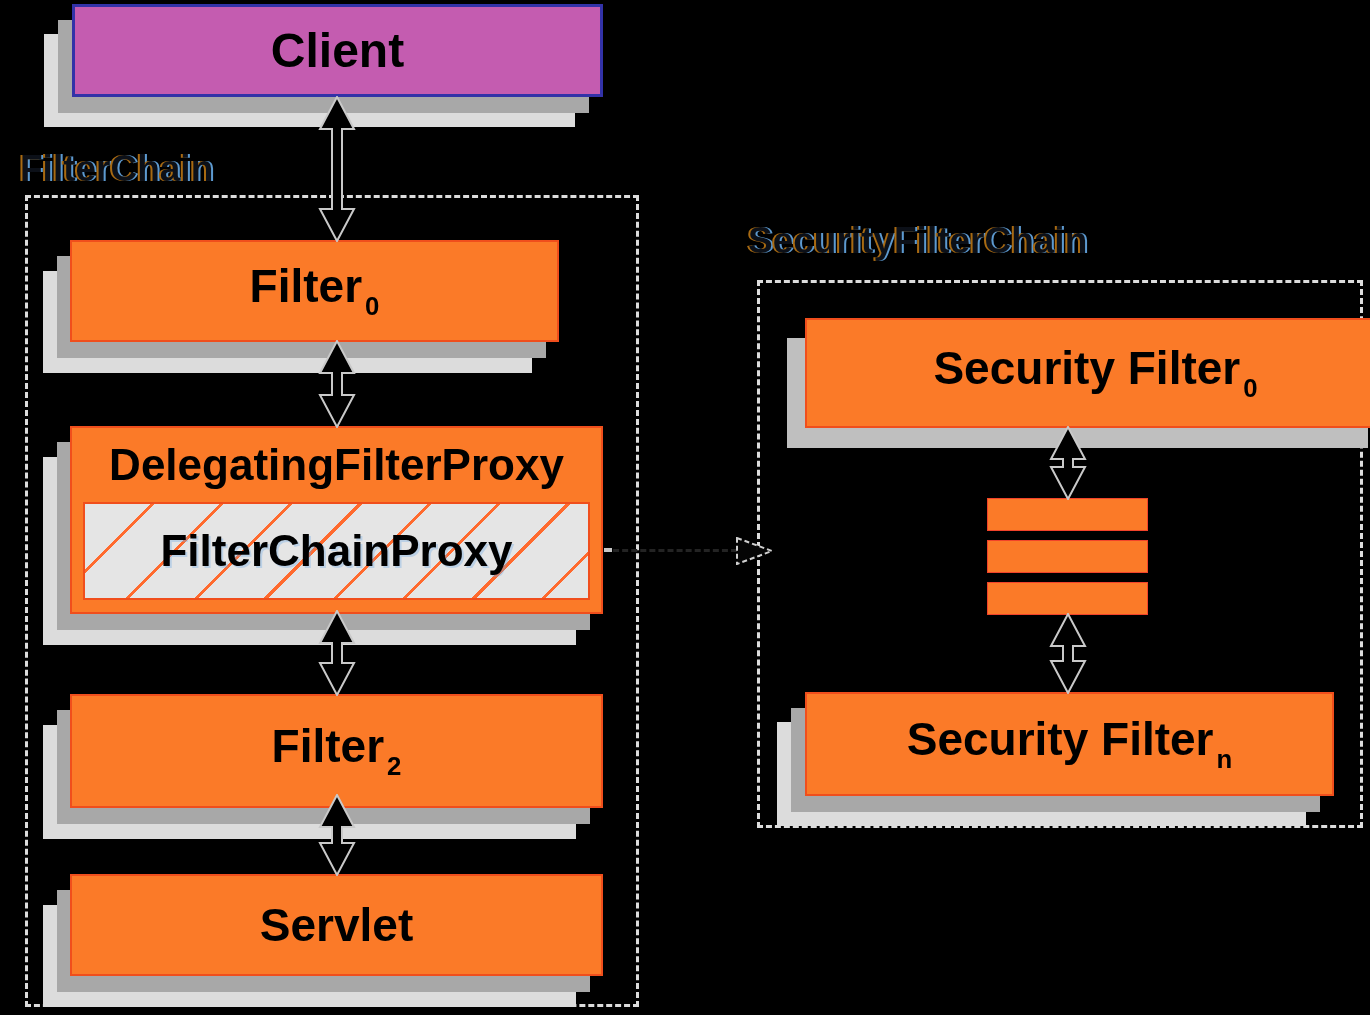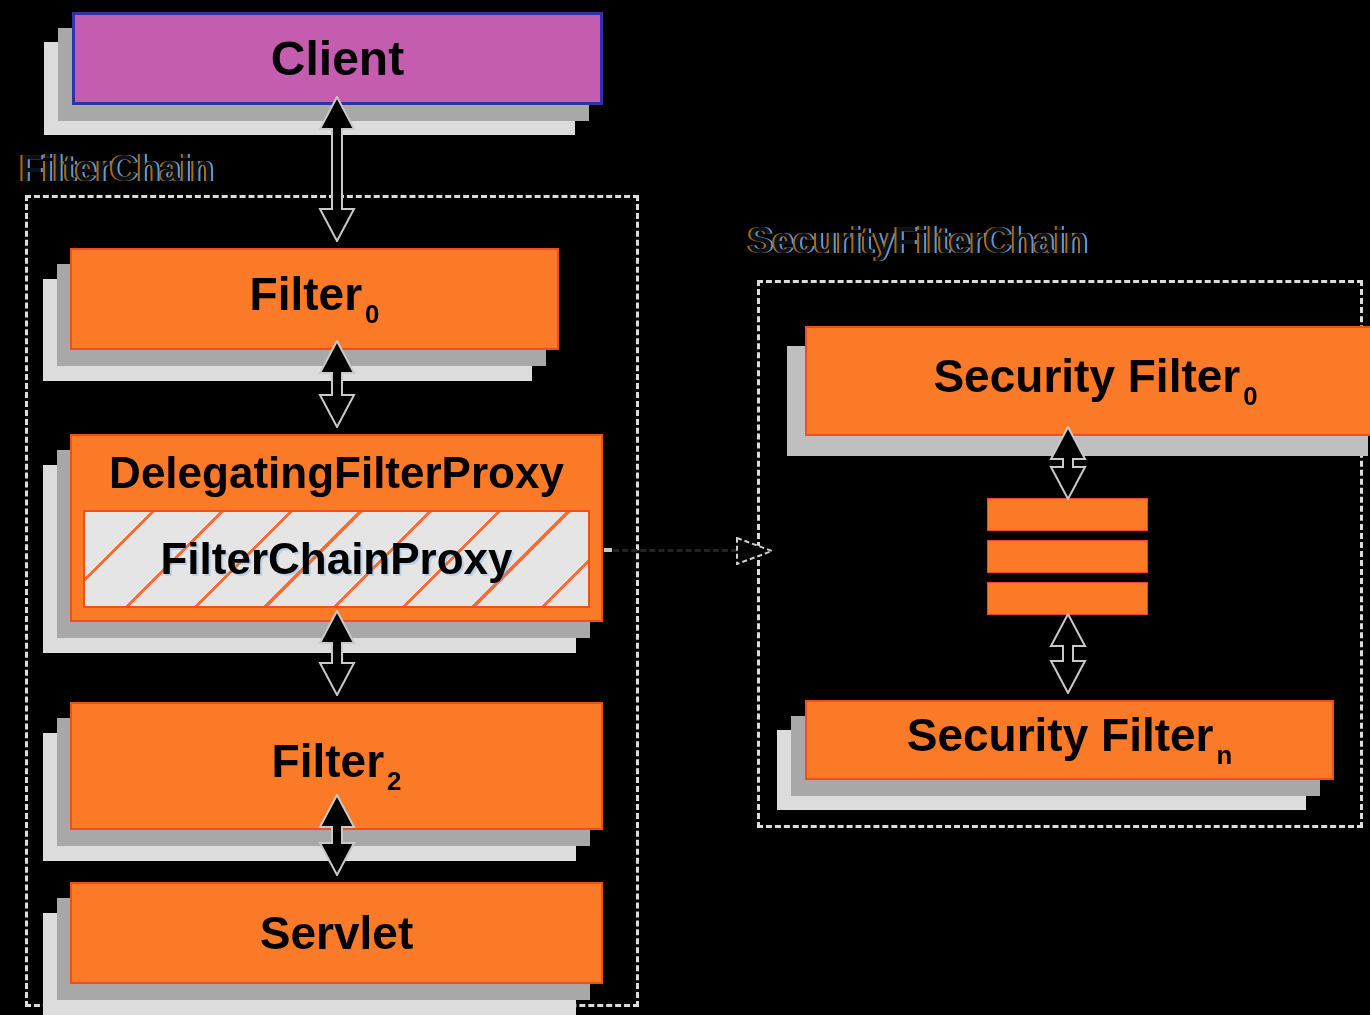--- a/index.html
+++ b/index.html
@@ -5,21 +5,21 @@
   html,body{margin:0;padding:0;background:#000;}
   .canvas{
     position:relative;width:1370px;height:1015px;background:var(--background,#000);
     font-family:"Liberation Sans","DejaVu Sans",sans-serif;overflow:hidden;
   }
   .canvas *{box-sizing:border-box;}
 
   
   .node{
     position:absolute;display:flex;align-items:center;justify-content:center;
-    font-weight:bold;color:#000;text-align:right;margin-top:8px;
+    font-weight:bold;color:#000;text-align:right;
   }
   .orange{
     background:var(--box-orange,#FB7A28);
     border:2px solid var(--box-orange-border,#F04E1C);
     box-shadow:-13px 16px 0 var(--shadow-gray,#A8A8A8),
                -27px 31px 0 var(--shadow-light,#DCDCDC);
   }
   .node .txt{font-size:46px;line-height:1;}
   .node sub{font-size:0.56em;vertical-align:-0.5em;margin-left:3px;}
 
@@ -44,21 +44,21 @@
   .label-fc{left:20px;top:150px;}
   .label-sfc{left:748px;top:222px;}
 
   
   .dashed-box{position:absolute;border:3px dashed var(--dashed-border,#DCDCDC);}
   .fc-dash{left:25px;top:195px;width:614px;height:812px;}
   .sfc-dash{left:757px;top:280px;width:606px;height:548px;}
 
   
   .filter0{left:70px;top:240px;width:489px;height:102px;}
-  .filter2{left:70px;top:694px;width:533px;height:128px;}
+  .filter2{left:70px;top:694px;width:533px;height:114px;}
   .servlet{left:70px;top:874px;width:533px;height:102px;}
 
   
   .dfp{
     left:70px;top:426px;width:533px;height:188px;
     flex-direction:column;align-items:stretch;justify-content:flex-start;
   }
   .dfp-title{
     flex:0 0 74px;display:flex;align-items:center;justify-content:center;
     font-size:44px;font-weight:bold;line-height:1;
@@ -75,21 +75,21 @@
       var(--hatch,#FF6A2E) 46px,var(--hatch,#FF6A2E) 49px);
   }
   .fcp-hatch .txt{font-size:44px;text-shadow:2px 2px 0 rgba(110,170,230,0.35);}
 
   
   .sf0{
     left:805px;top:318px;width:581px;height:110px;
     box-shadow:-18px 20px 0 #BFBFBF;
   }
   .sfn{
-    left:805px;top:692px;width:529px;height:80px;
+    left:805px;top:692px;width:529px;height:104px;
     box-shadow:-14px 16px 0 var(--shadow-gray,#A8A8A8),
                -28px 30px 0 var(--shadow-light,#DCDCDC);
   }
 
   
   .bars{position:absolute;left:987px;top:498px;width:161px;}
   .bar{
     height:33px;margin-bottom:9px;
     background:var(--box-orange,#FB7A28);
     border:1px solid var(--bar-border,#F2432A);

